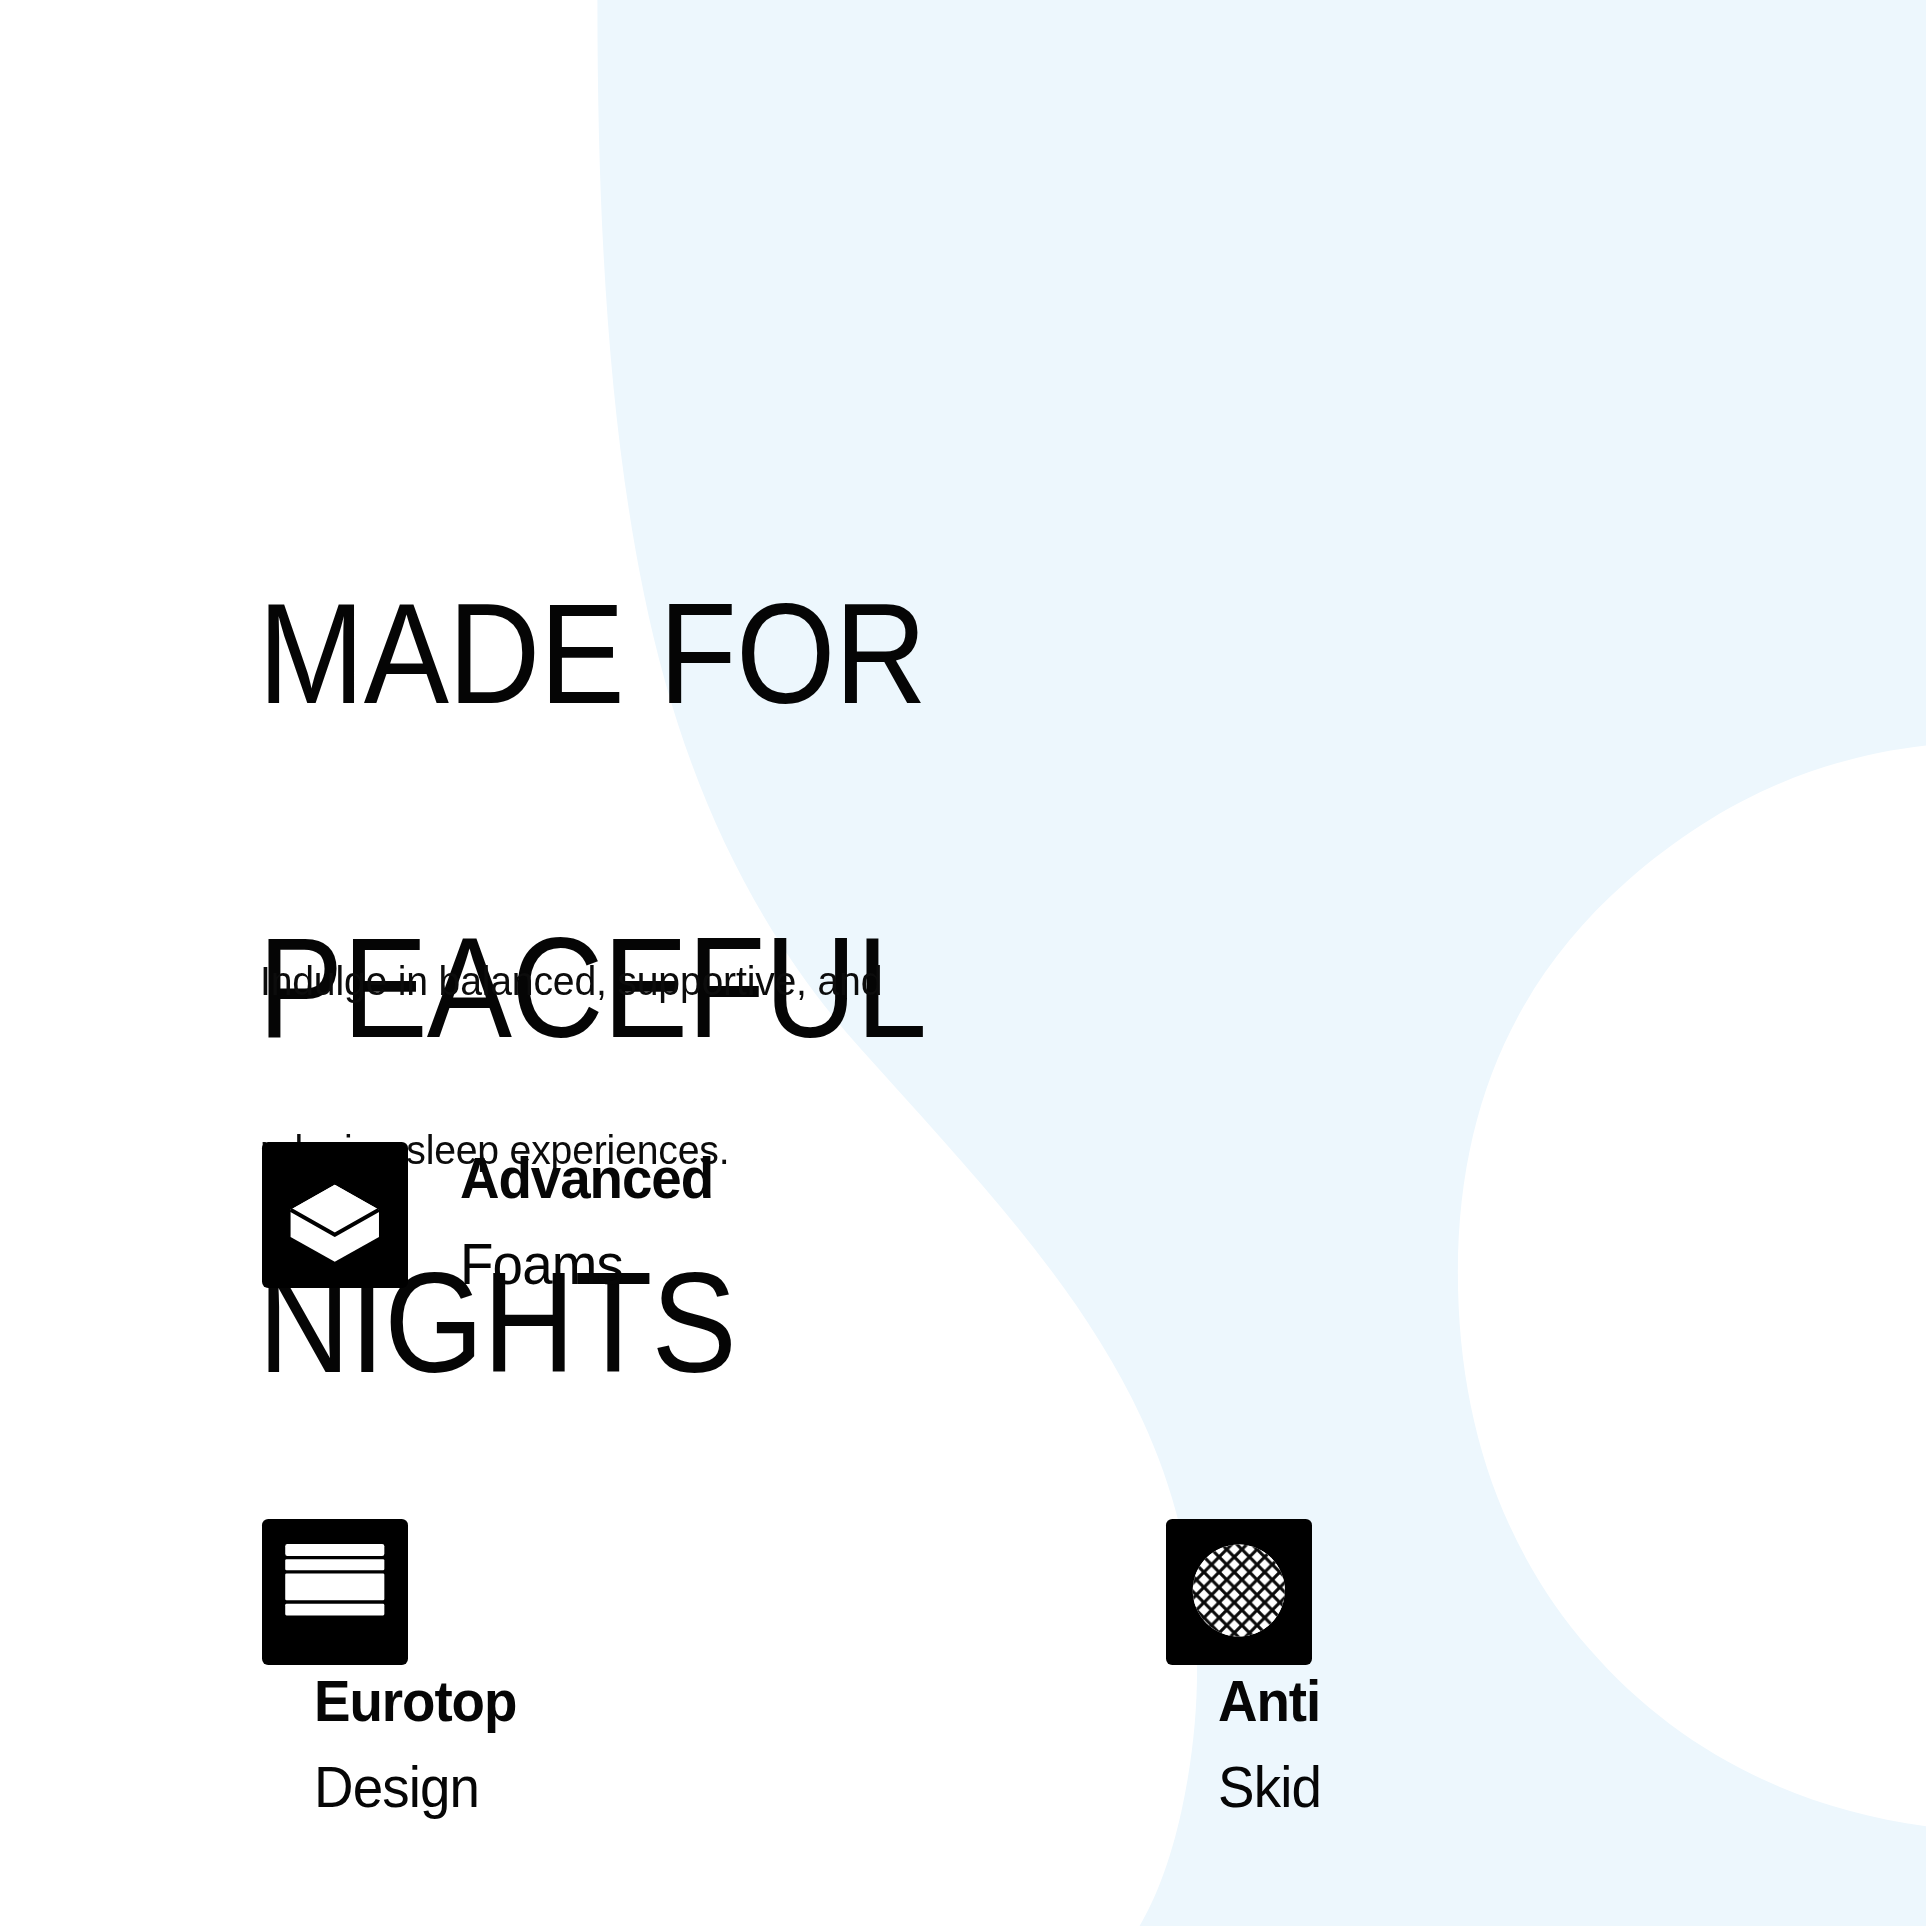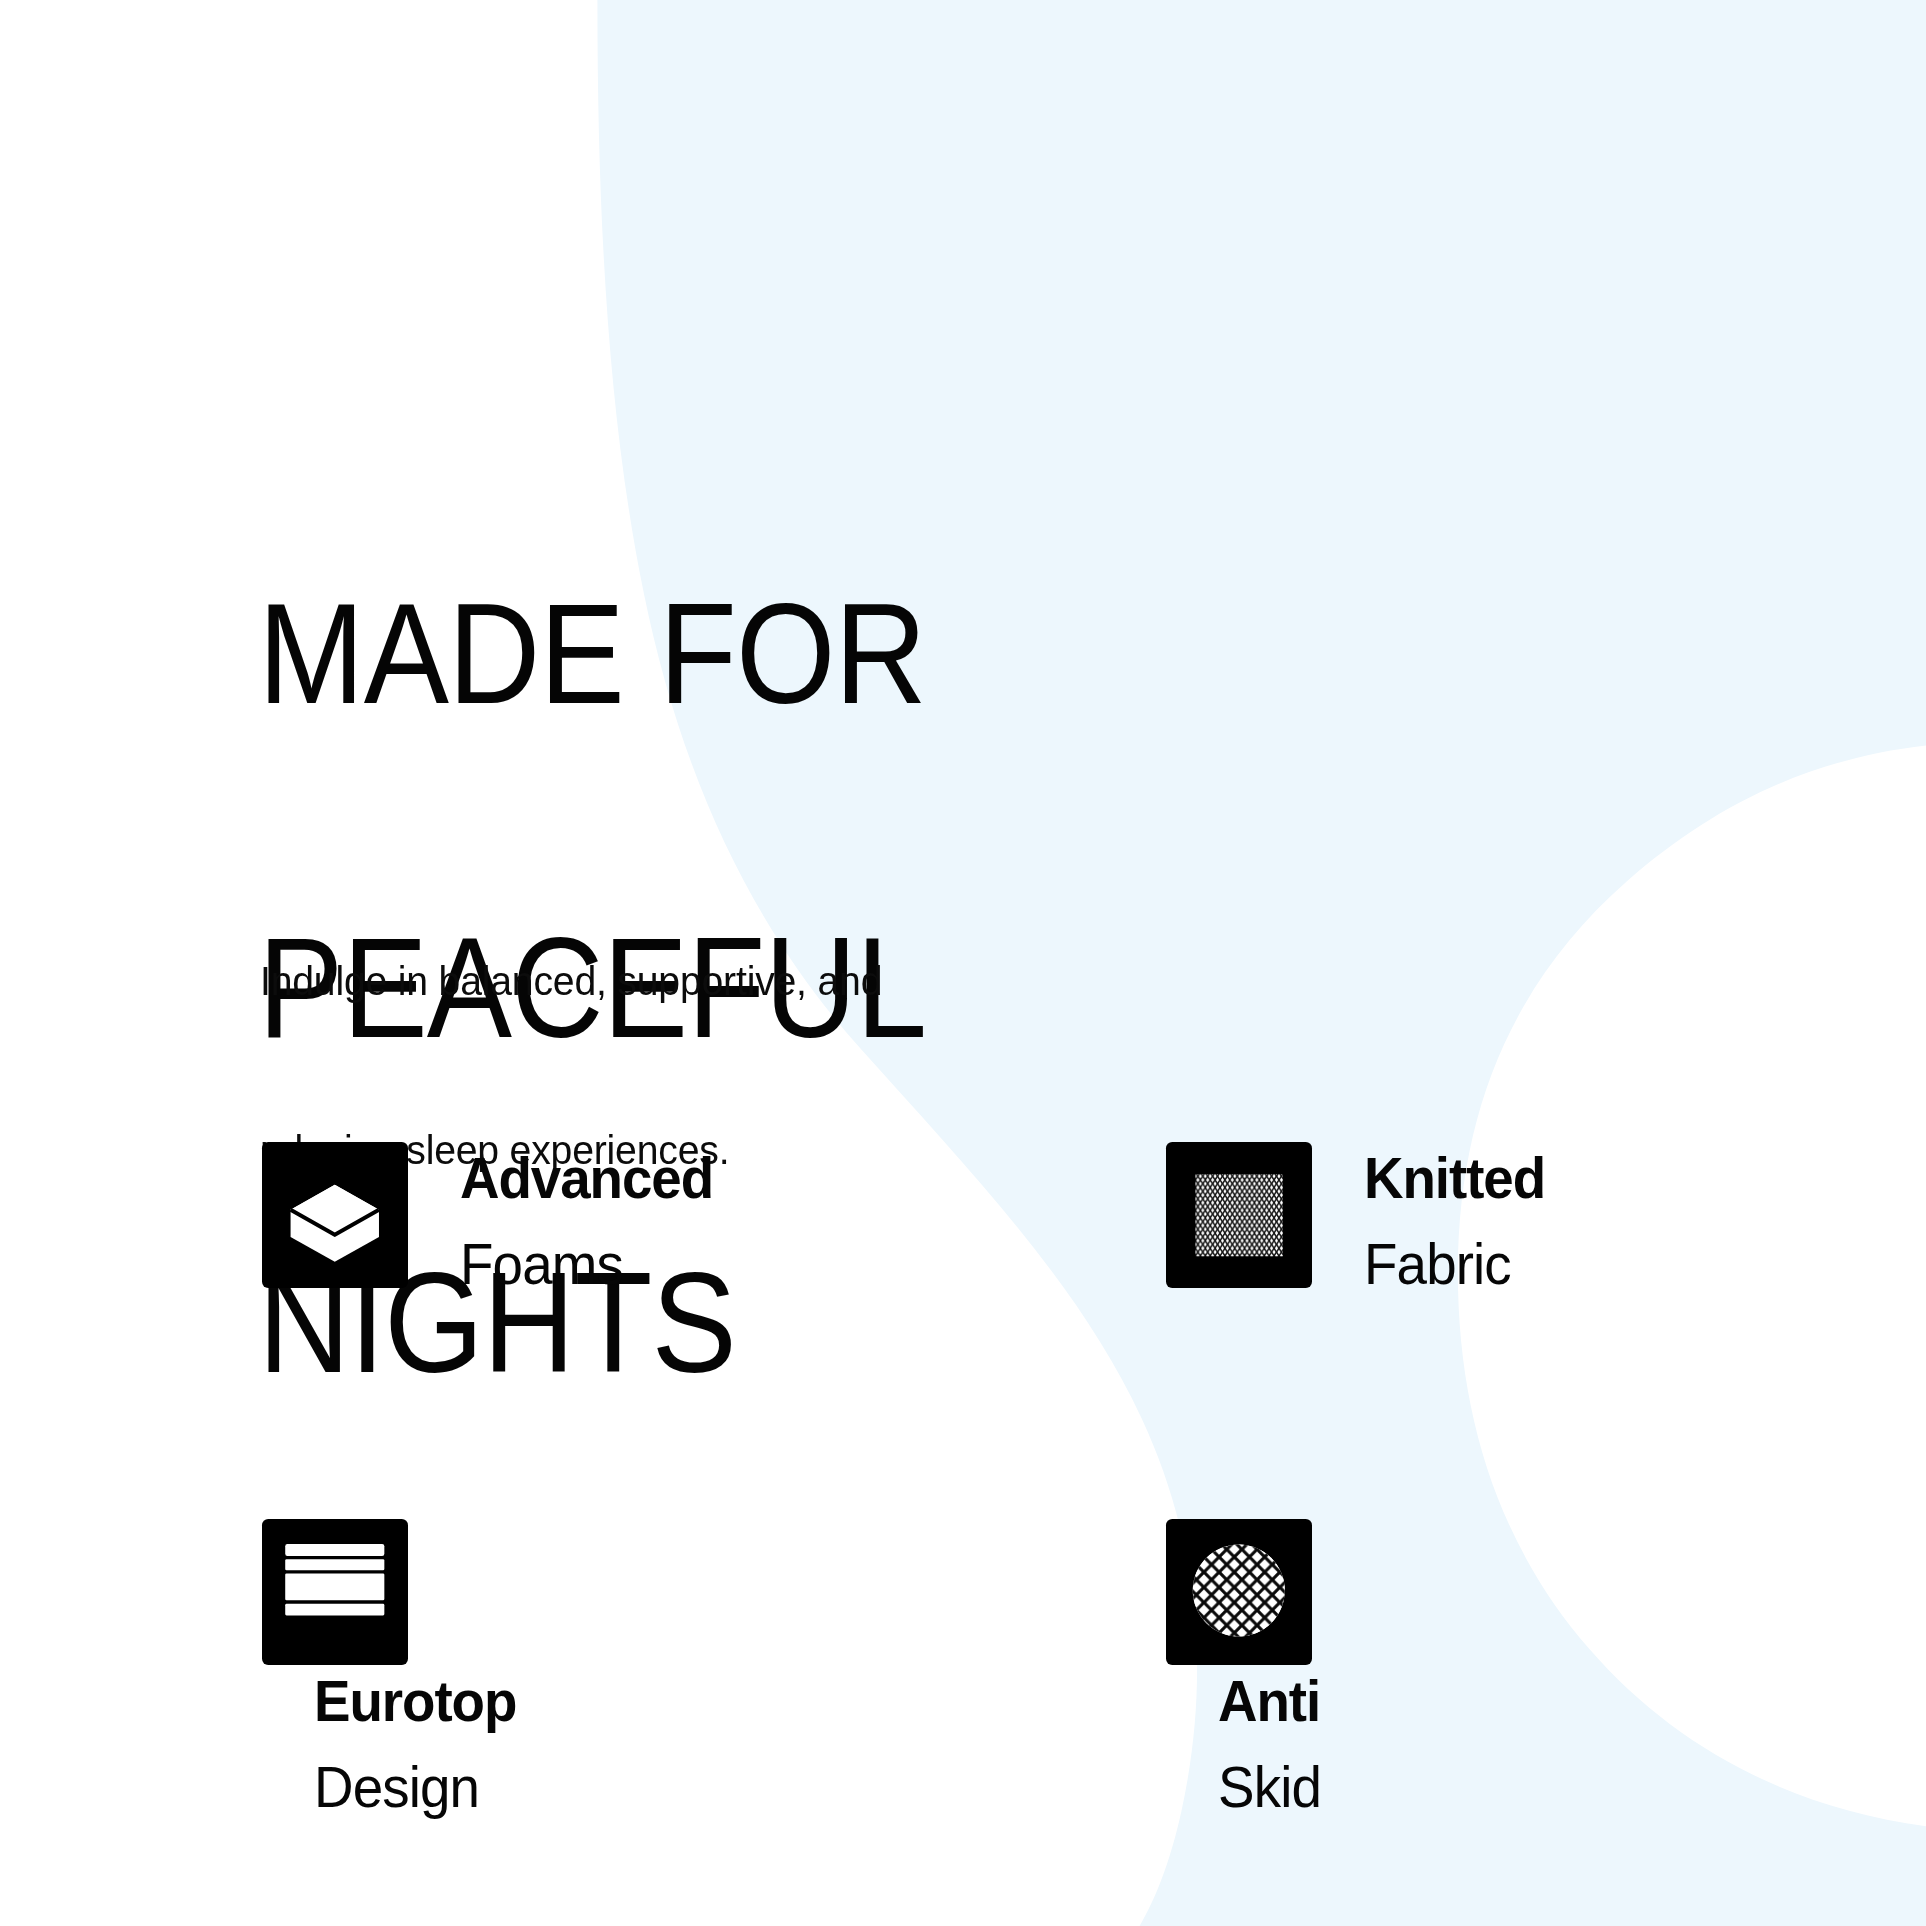--- a/index.html
+++ b/index.html
@@ -151,38 +151,20 @@
           <path d="M64,152 L163,208 L262,152" fill="none" stroke="#000000" stroke-width="9" stroke-linejoin="round"></path>
           <path d="M163,208 L163,268" fill="none" stroke="#000000" stroke-width="0"></path>
         </svg>
       </div>
       <div class="feat-text">
         <span class="feat-title">Advanced</span>
         <span class="feat-sub">Foams</span>
       </div>
     </div>
 
-    <div class="feature col-r row-1">
-      <div class="icon-box">
-        <svg viewBox="0 0 327 327" aria-hidden="true">
-          <defs>
-            <pattern id="knitdiamond" width="22" height="34" patternUnits="userSpaceOnUse">
-              <rect width="22" height="34" fill="#ffffff"></rect>
-              <path d="M11,0 L22,17 L11,34 L0,17 Z" fill="none" stroke="#111111" stroke-width="3.2"></path>
-              <path d="M0,0 L11,17 L0,34 M22,0 L11,17 L22,34" fill="none" stroke="#111111" stroke-width="3.2"></path>
-            </pattern>
-          </defs>
-          <rect x="66" y="72" width="196" height="184" fill="url(#knitdiamond)"></rect>
-        </svg>
-      </div>
-      <div class="feat-text">
-        <span class="feat-title">Knitted</span>
-        <span class="feat-sub">Fabric</span>
-      </div>
-    </div>
 
     <div class="feature col-l row-2">
       <div class="icon-box">
         <svg viewBox="0 0 327 327" aria-hidden="true">
           <rect x="52" y="56" width="222" height="27" rx="5" fill="#ffffff"></rect>
           <rect x="52" y="90" width="222" height="25" rx="3" fill="#ffffff"></rect>
           <rect x="52" y="122" width="222" height="60" rx="3" fill="#ffffff"></rect>
           <rect x="52" y="190" width="222" height="26" rx="3" fill="#ffffff"></rect>
         </svg>
       </div>

